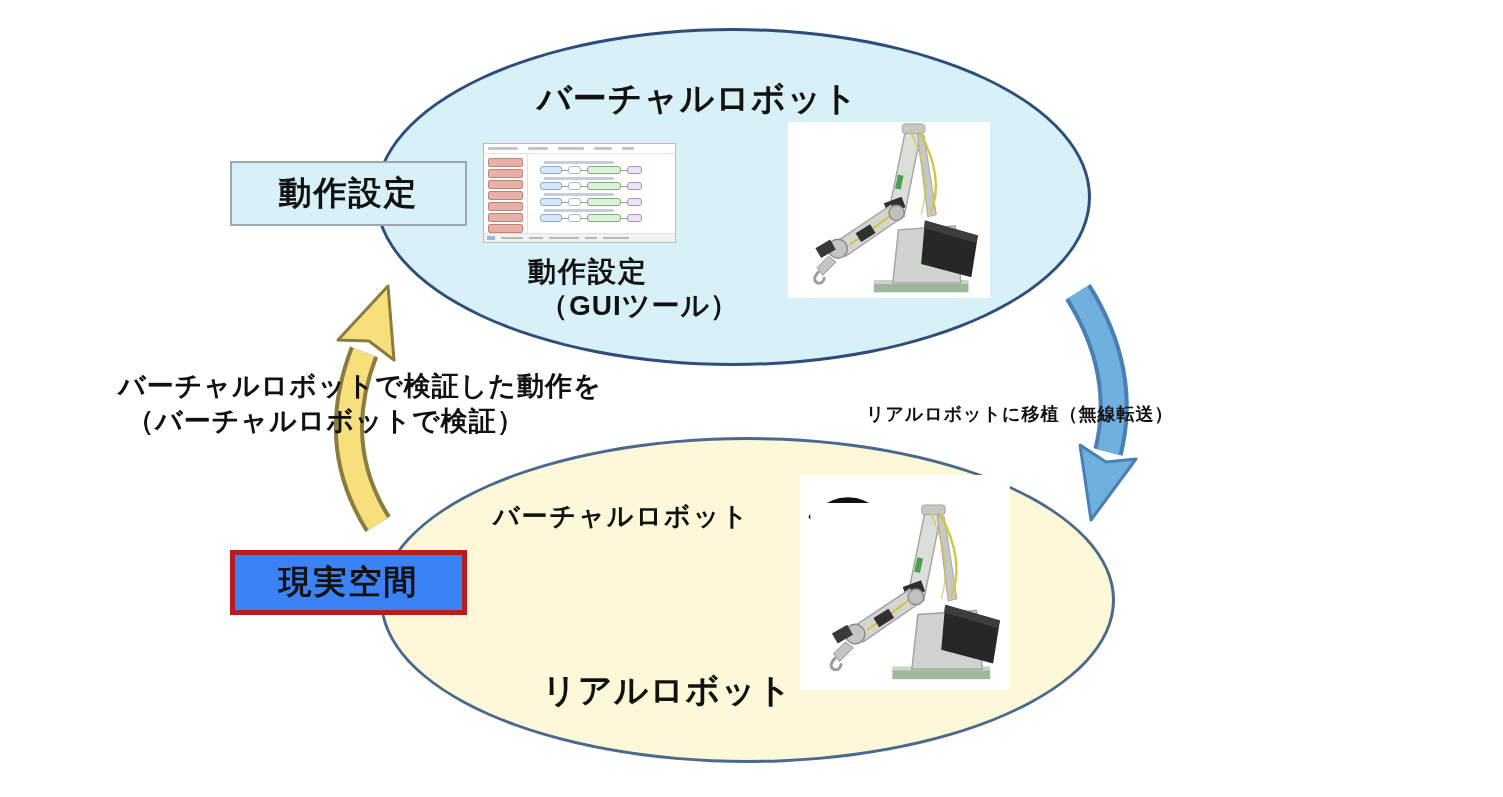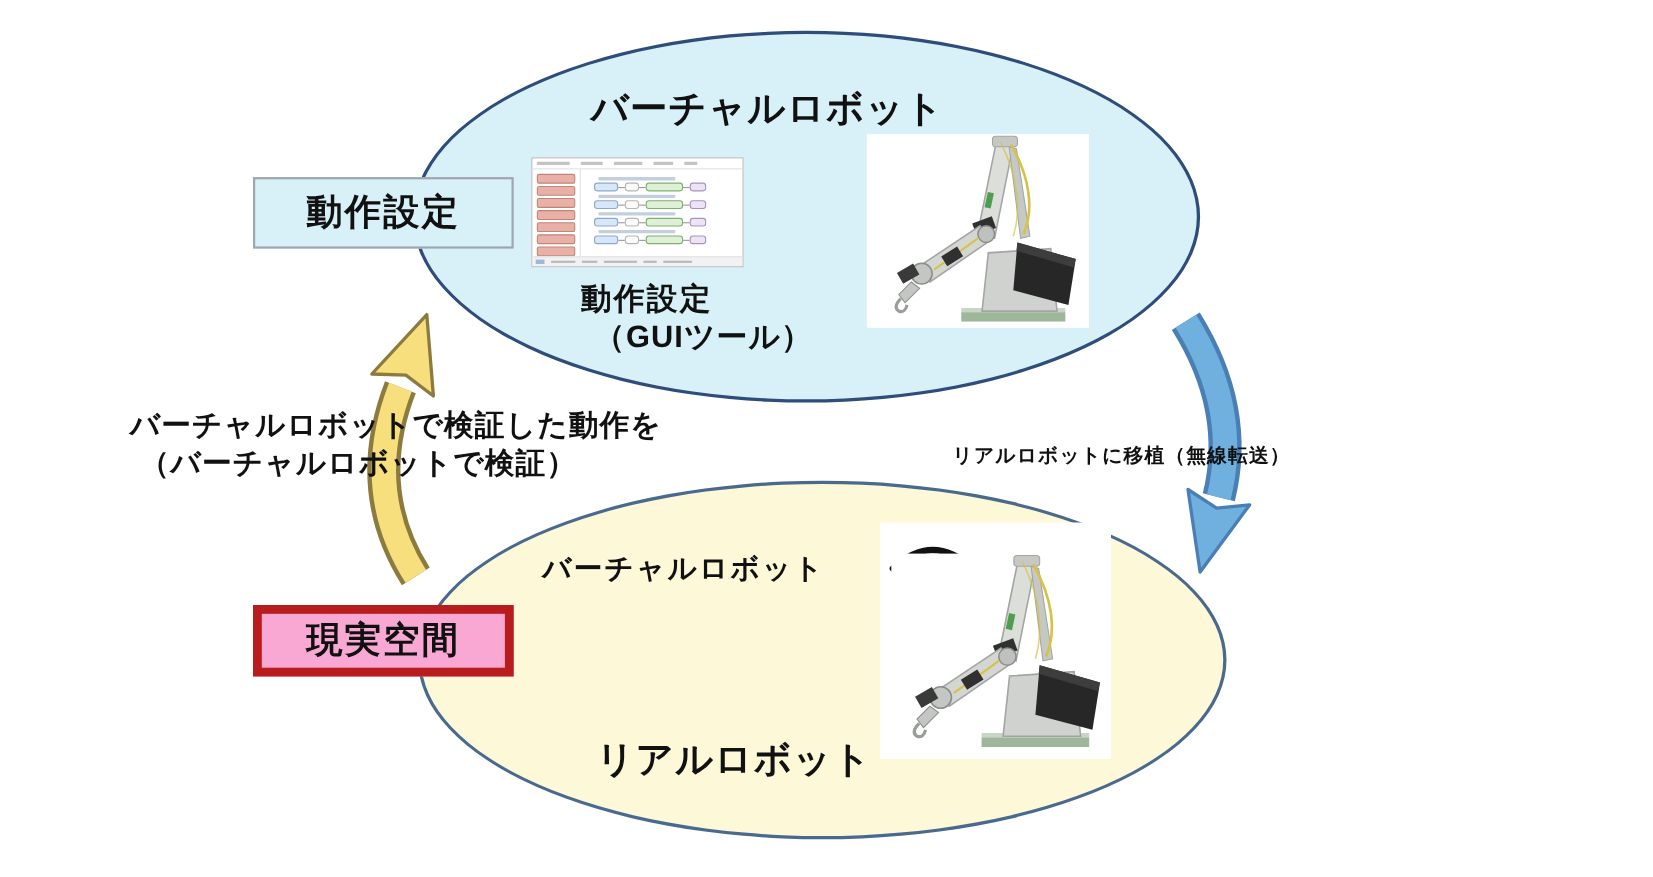--- a/index.html
+++ b/index.html
@@ -11,21 +11,21 @@
   
   #virtual-ellipse{left:375px;top:28px;width:716px;height:338px;border-radius:50%;
     background:#d8f0f8;border:3px solid #2e4d7a;box-sizing:border-box;}
   #real-ellipse{left:380px;top:437px;width:735px;height:326px;border-radius:50%;
     background:#fcf8d8;border:3px solid #49698f;box-sizing:border-box;}
 
   
   .space-box{width:237px;height:65px;box-sizing:border-box;display:flex;align-items:center;
     justify-content:center;font-size:33px;font-weight:bold;color:#111;letter-spacing:2px;}
   #virtual-space-box{left:230px;top:161px;background:#d8f0f8;border:2px solid #9fa6b0;}
-  #real-space-box{left:230px;top:550px;background:#f9a8d4;border:8px solid #b91c1c;align-items:center;}
+  #real-space-box{left:230px;top:550px;background:#3b82f6;border:5px solid #b91c1c;align-items:center;}
 
   
   #virtual-title{left:537px;top:76px;font-size:34px;letter-spacing:1px;}
   #gui-caption-1{left:528px;top:253px;font-size:28px;letter-spacing:2px;}
   #gui-caption-2{left:540px;top:287px;font-size:28px;letter-spacing:1px;}
   #internet-label{left:493px;top:499px;font-size:26px;letter-spacing:2px;}
   #real-title{left:542px;top:668px;font-size:34px;letter-spacing:1px;}
   #up-arrow-line1{left:118px;top:368px;font-size:27px;letter-spacing:1px;}
   #up-arrow-line2{left:127px;top:403px;font-size:27px;letter-spacing:1px;}
   #down-arrow-line1{left:866px;top:366px;font-size:27px;letter-spacing:1px;}

